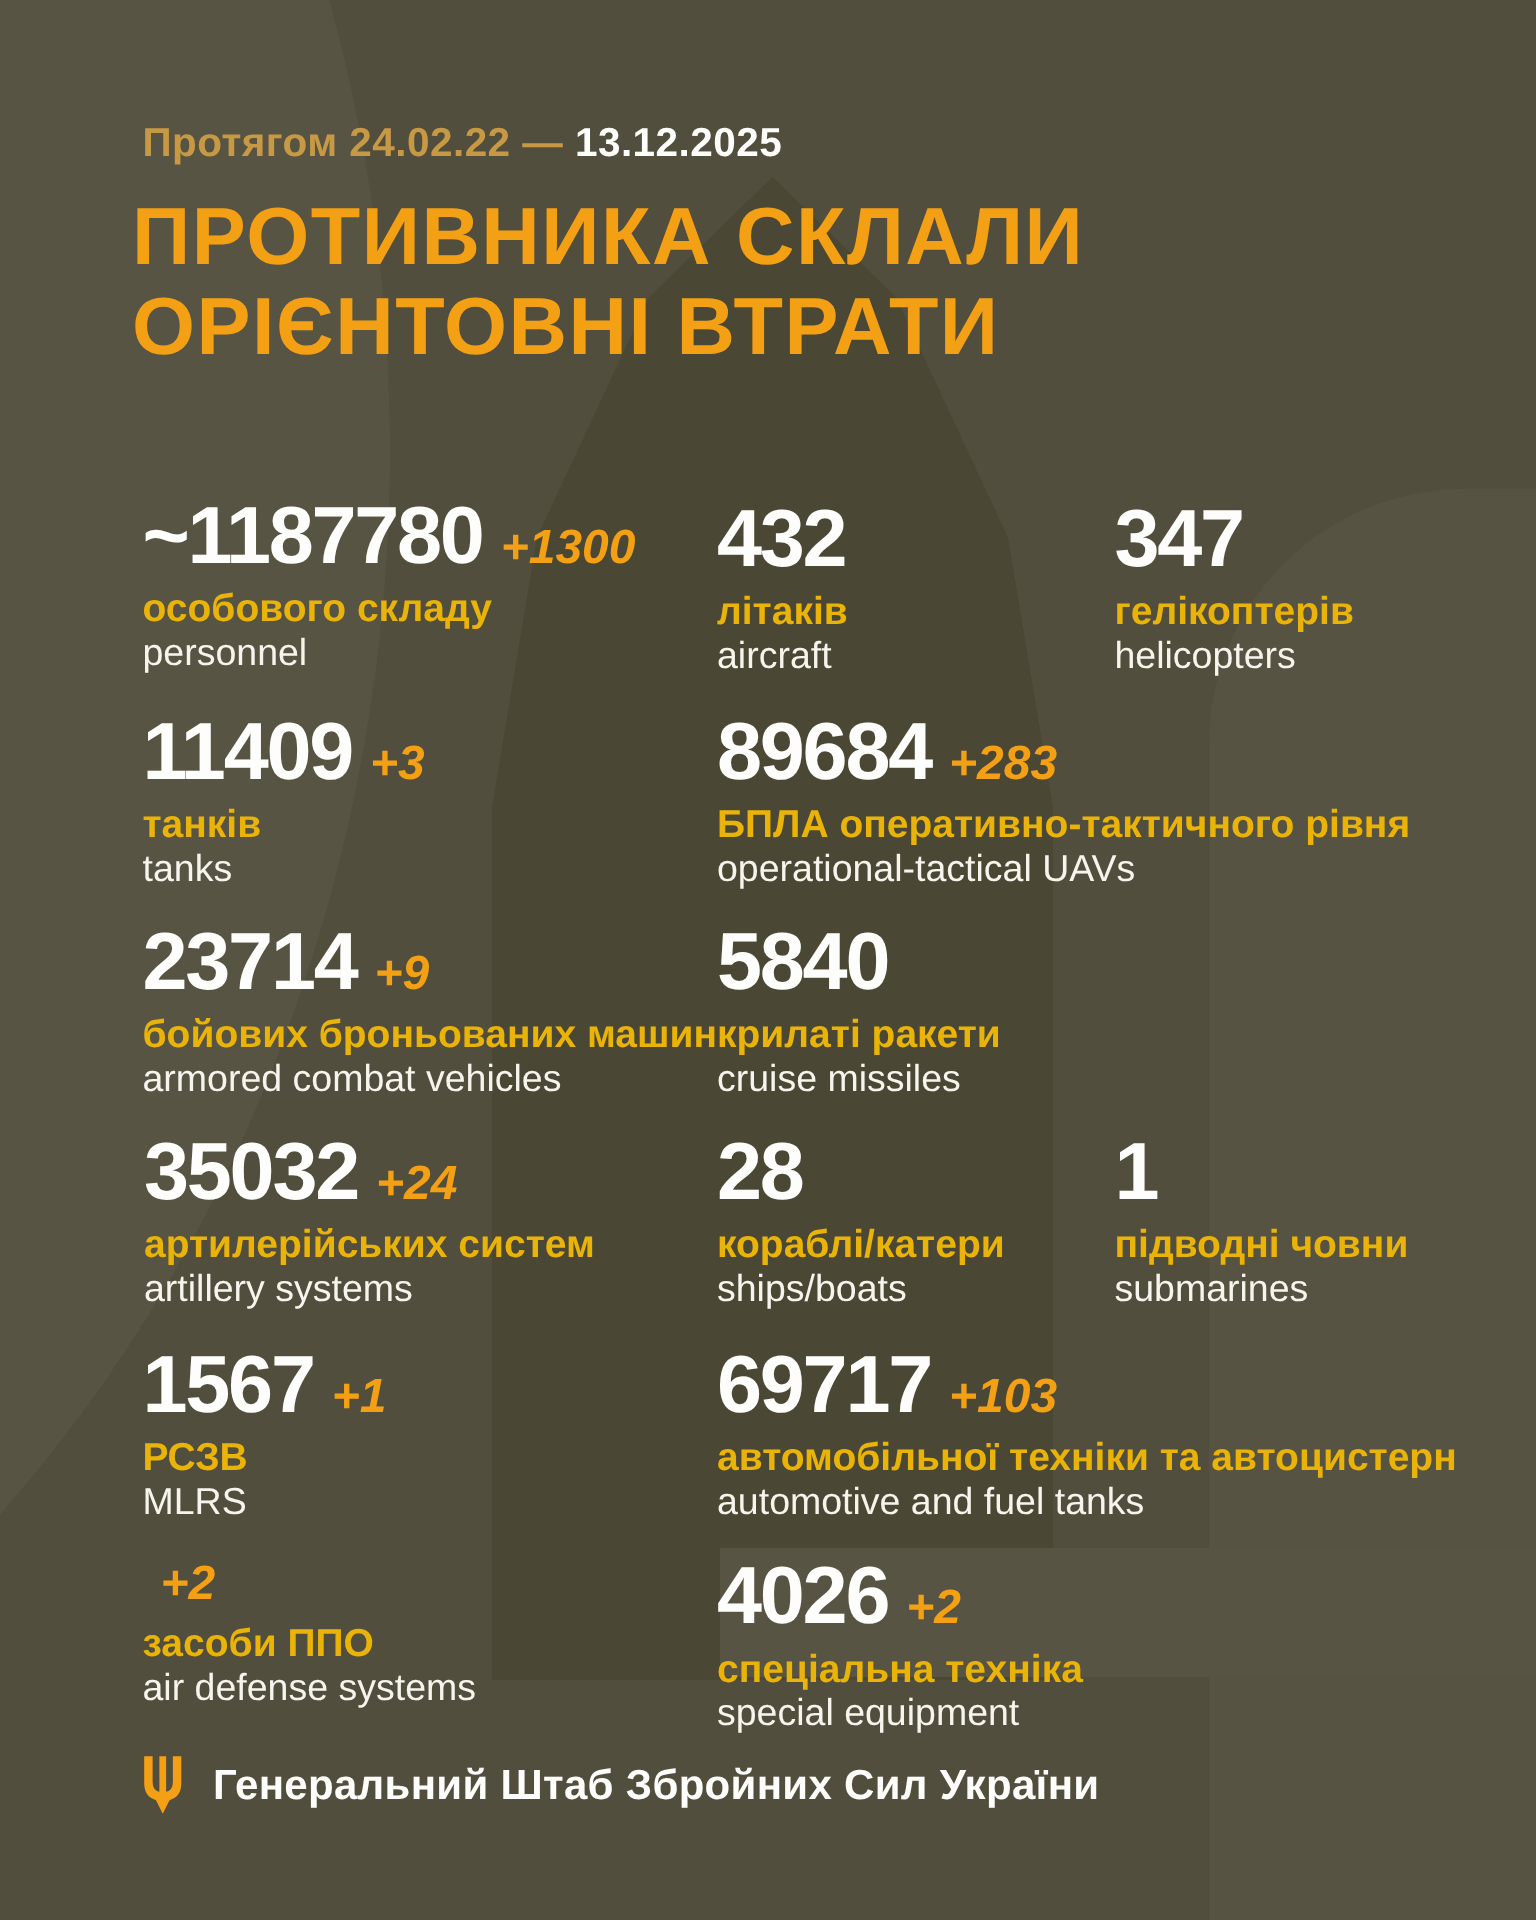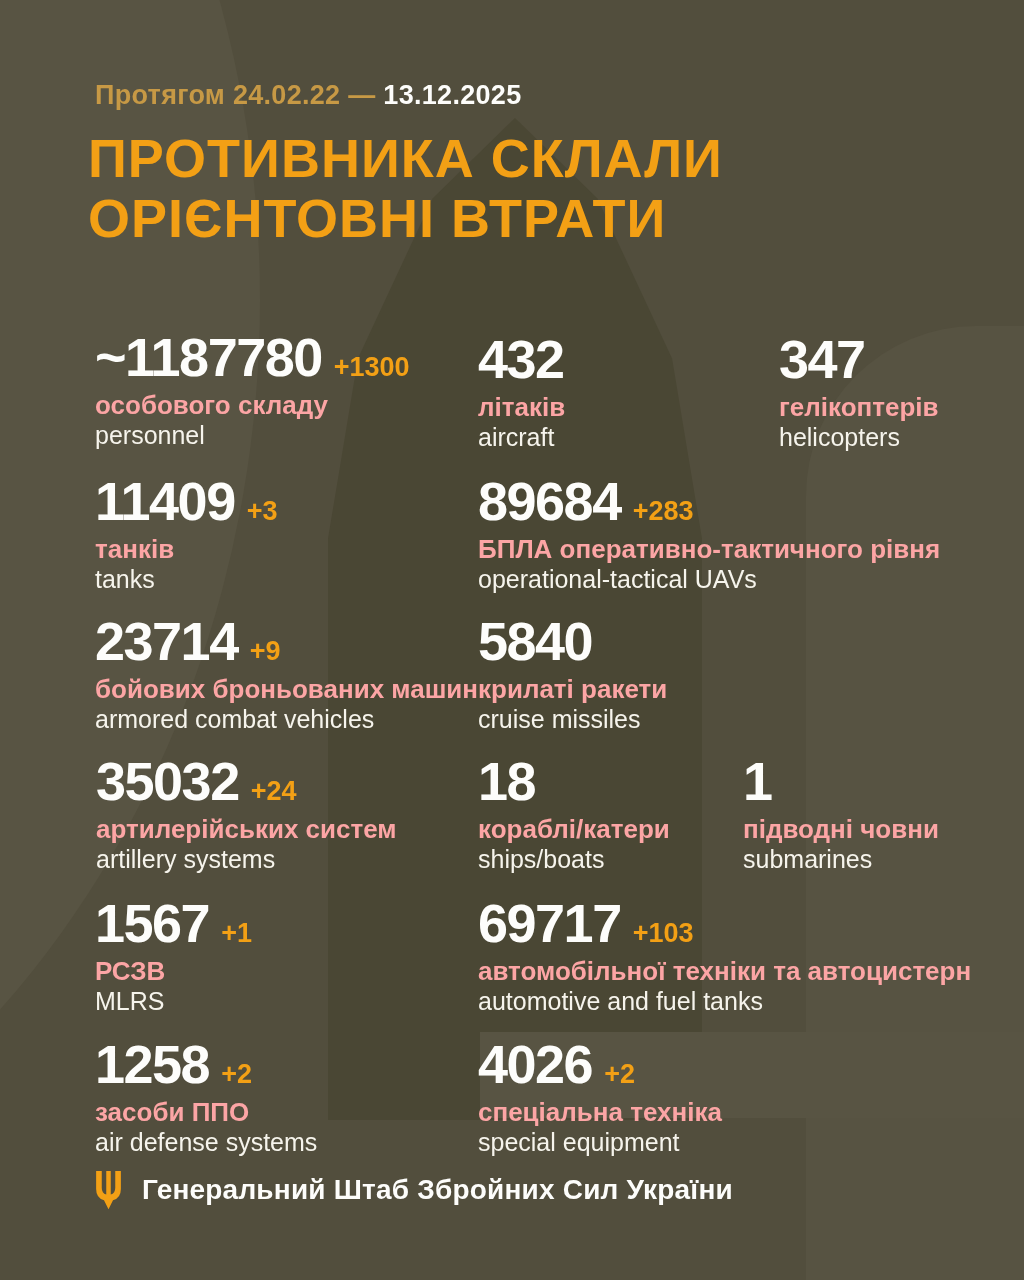--- a/index.html
+++ b/index.html
@@ -25,27 +25,27 @@
   
   .title{
     position:absolute;left:88px;top:128px;
     color:#f3a015;font-size:54px;font-weight:800;line-height:60px;
     letter-spacing:1px;text-transform:uppercase;white-space:nowrap;
   }
   
   .stat{position:absolute;white-space:nowrap;}
   .num-row{display:flex;align-items:baseline;}
   .num{color:#fdfdfb;font-size:54px;font-weight:800;line-height:54px;letter-spacing:-1.5px;}
-  .delta{color:#f3a015;font-size:27px;font-weight:800;margin-left:12px;letter-spacing:0;}
-  .label-uk{color:#fca5a5;font-size:26px;font-weight:700;line-height:30px;margin-top:6px;}
+  .delta{color:#f3a015;font-size:32px;font-weight:800;margin-left:12px;letter-spacing:0;font-style:italic;}
+  .label-uk{color:#eab308;font-size:26px;font-weight:700;line-height:30px;margin-top:6px;}
   .label-en{color:#f6f4ec;font-size:25px;font-weight:400;line-height:30px;}
   
   .p-r1c1{left:95px;top:330px;}
   .p-r1c2{left:478px;top:332px;}
-  .p-r1c3{left:743px;top:332px;margin-left:36px;}
+  .p-r1c3{left:743px;top:332px;}
   .p-r2c1{left:95px;top:474px;}
   .p-r2c2{left:478px;top:474px;}
   .p-r3c1{left:95px;top:614px;}
   .p-r3c2{left:478px;top:614px;}
   .p-r4c1{left:96px;top:754px;}
   .p-r4c2{left:478px;top:754px;}
   .p-r4c3{left:743px;top:754px;}
   .p-r5c1{left:95px;top:896px;}
   .p-r5c2{left:478px;top:896px;}
   .p-r6c1{left:95px;top:1037px;}
@@ -140,21 +140,21 @@
   <div class="num-row">
     <span class="num">35032</span>
     <span class="delta">+24</span>
   </div>
   <div class="label-uk">артилерійських систем</div>
   <div class="label-en">artillery systems</div>
 </div>
 
 <div class="stat p-r4c2">
   <div class="num-row">
-    <span class="num">18</span>
+    <span class="num">28</span>
     <span class="delta"></span>
   </div>
   <div class="label-uk">кораблі/катери</div>
   <div class="label-en">ships/boats</div>
 </div>
 
 <div class="stat p-r4c3">
   <div class="num-row">
     <span class="num">1</span>
     <span class="delta"></span>
@@ -176,21 +176,20 @@
   <div class="num-row">
     <span class="num">69717</span>
     <span class="delta">+103</span>
   </div>
   <div class="label-uk">автомобільної техніки та автоцистерн</div>
   <div class="label-en">automotive and fuel tanks</div>
 </div>
 
 <div class="stat p-r6c1">
   <div class="num-row">
-    <span class="num">1258</span>
     <span class="delta">+2</span>
   </div>
   <div class="label-uk">засоби ППО</div>
   <div class="label-en">air defense systems</div>
 </div>
 
 <div class="stat p-r6c2">
   <div class="num-row">
     <span class="num">4026</span>
     <span class="delta">+2</span>

